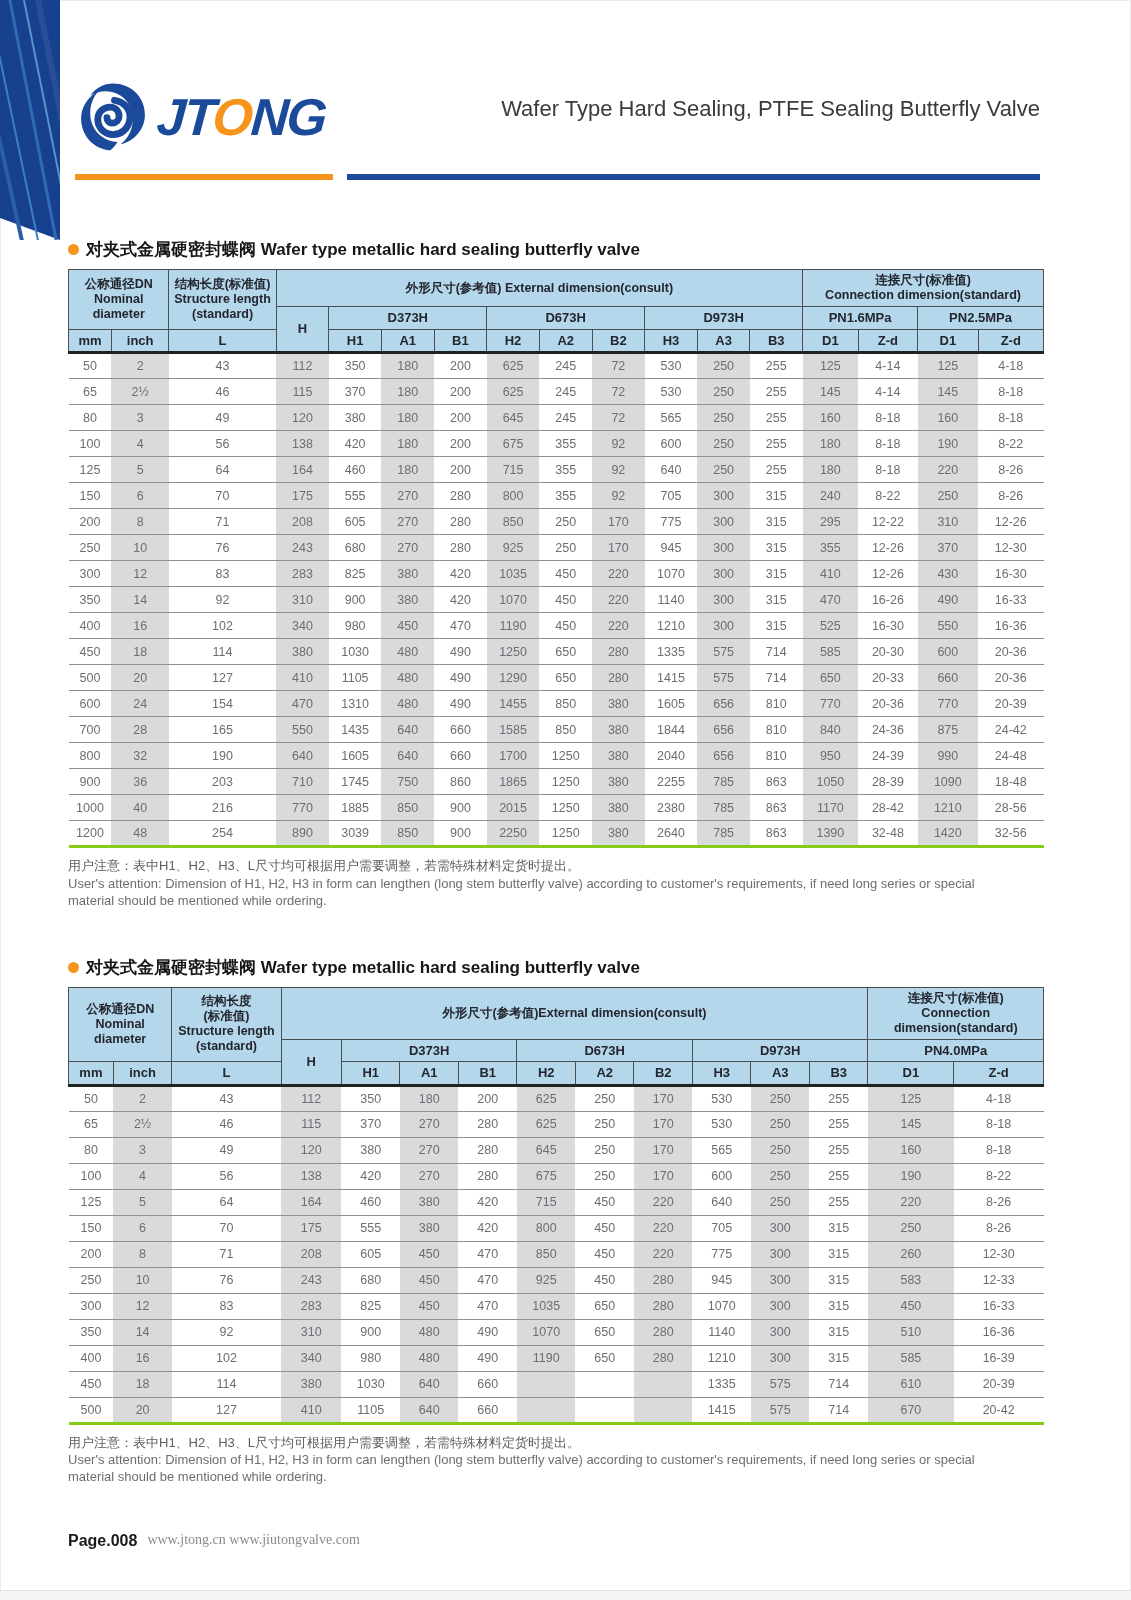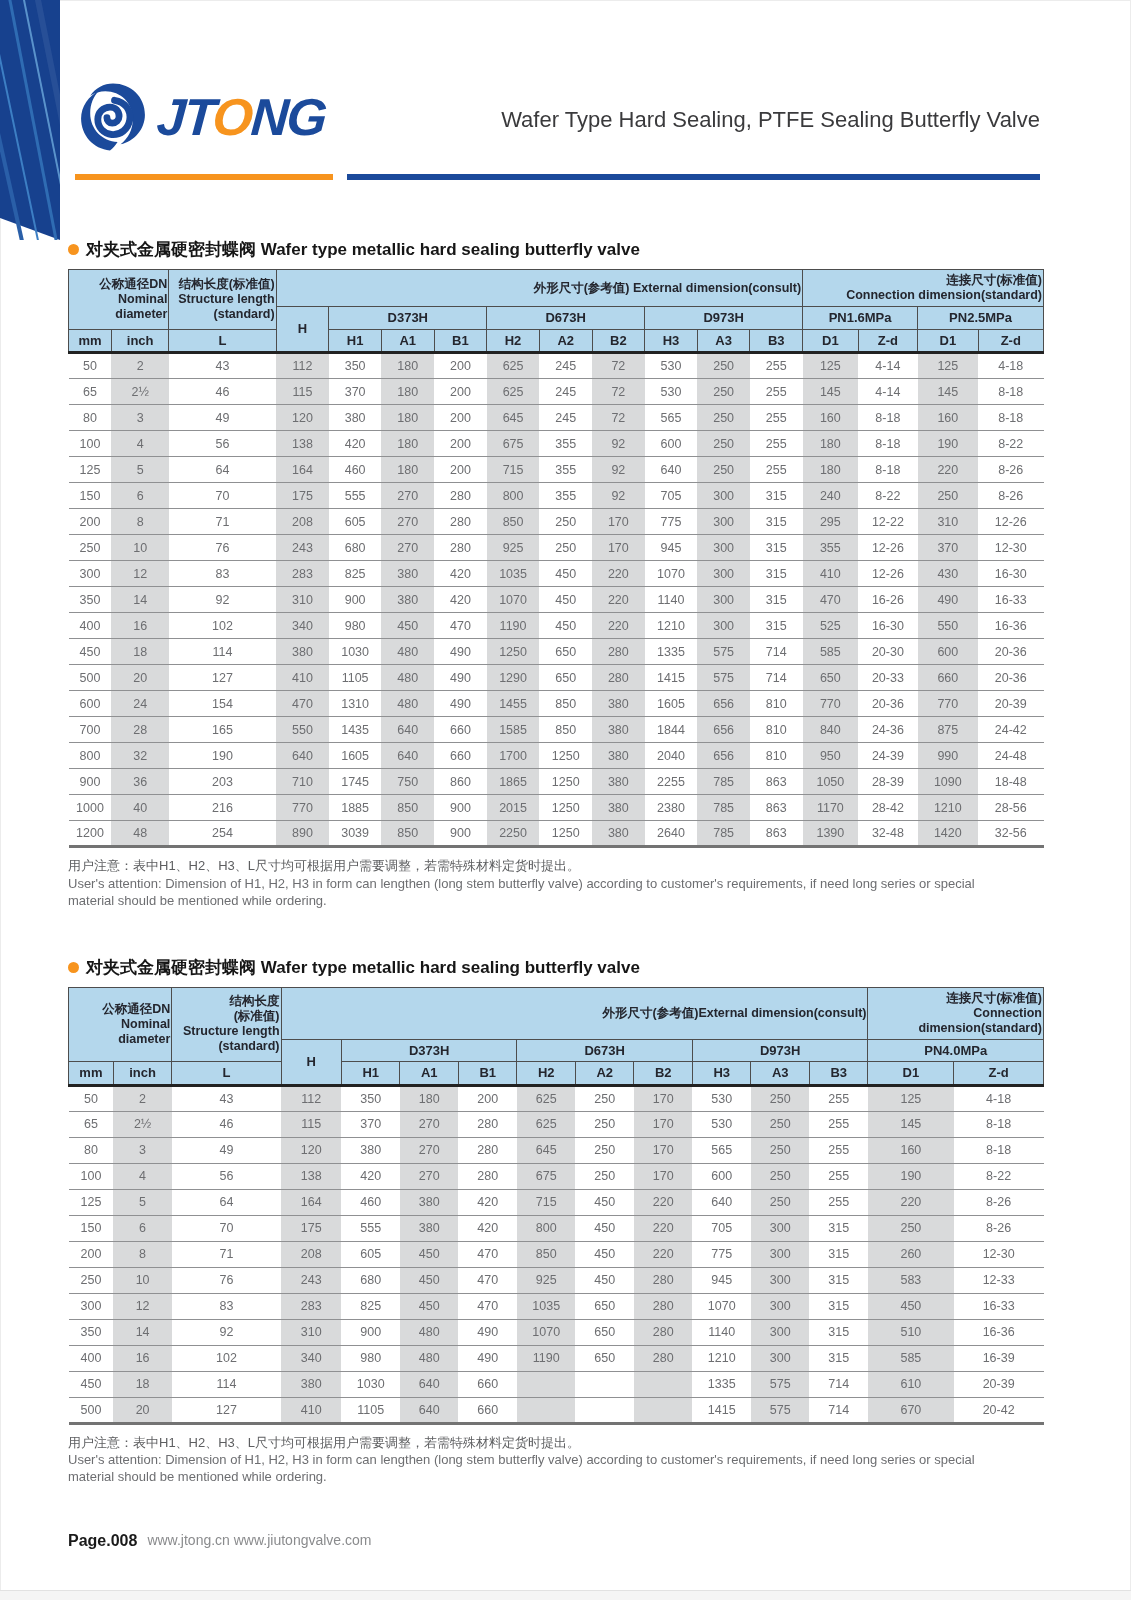--- a/index.html
+++ b/index.html
@@ -12,52 +12,52 @@
   .corner-band { position:absolute; top:0; left:0; }
 
   
   .header { position:absolute; top:78px; left:75px; width:965px; display:flex; justify-content:space-between; align-items:flex-start; }
   .logo { display:flex; align-items:center; gap:6px; }
   .logo-icon { width:76px; height:78px; }
   .logo-text { font-size:52px; font-weight:800; font-style:italic; letter-spacing:-2px; color:#1b4a9b; transform:skewX(-4deg); line-height:1; }
   .logo-text .o { color:#f7941e; }
   .titles { text-align:right; padding-top:10px; }
   .title-zh { font-size:27px; font-weight:700; color:#1d1d1f; letter-spacing:1px; }
-  .title-en { font-size:22px; color:#3a3a3c; margin-top:19px; }
+  .title-en { font-size:22px; color:#3a3a3c; margin-top:8px; }
   .rule { position:absolute; top:174px; left:75px; width:965px; display:flex; }
   .rule .orange { width:258px; height:6px; background:#f7941e; }
   .rule .gap { width:14px; }
   .rule .blue { flex:1; height:6px; background:#1b4a9b; }
 
   
   .content { position:absolute; top:238px; left:68px; width:976px; }
   .section-title { display:flex; align-items:center; gap:7px; margin-bottom:8px; }
   .bullet { width:11px; height:11px; border-radius:50%; background:#f7941e; flex:0 0 auto; }
   .section-title .txt { font-size:17px; font-weight:700; color:#161616; }
   .section2 { margin-top:46px; }
 
   table { border-collapse:collapse; width:976px; table-layout:fixed; }
   thead th { background:#b4d7ec; border:1px solid #4d4d4d; color:#24262e; font-weight:700;
              text-align:center; vertical-align:middle; white-space:pre-line; line-height:1.2; padding:3px 1px; }
-  thead tr.r1 th { font-size:12.5px;text-align:right; }
+  thead tr.r1 th { font-size:12.5px; }
   thead tr.r2 th { font-size:13px; }
   thead tr.r3 th { font-size:13px; }
   thead tr.r3 th, thead th.hcol { border-bottom:3px solid #222; }
   tbody td { text-align:center; color:#6d6e71; font-size:12.5px; height:26px; padding:1px 1px;
              border-bottom:1px solid #8f9092; }
   tbody td:nth-child(even) { background:#d9dadb; }
-  tbody tr:last-child td { border-bottom:3px solid #737373; }
+  tbody tr:last-child td { border-bottom:3px solid #84cc16; }
   .note { margin-top:9px; max-width:912px; }
   .note .zh { font-size:13px; color:#5d5e60; line-height:1.35; }
   .note .en { font-size:13px; color:#6d6e71; line-height:1.3; margin-top:1px; }
 
   
   .footer { position:absolute; top:1532px; left:68px; display:flex; align-items:flex-start; gap:10px; }
   .footer .pg { font-size:16px; font-weight:800; color:#1a1a1a; }
-  .footer .urls { font-size:14px; color:#8a8b8d; }
+  .footer .urls { font-size:14px; color:#8a8b8d;font-family:Liberation Serif, serif; }
 </style>
 </head>
 <body>
 
 <div class="page">
 
   <svg class="corner-band" width="60" height="240" viewBox="0 0 60 240">
     <polygon points="0,0 60,0 60,240 0,218" fill="#17418e"></polygon>
     <line x1="8" y1="-10" x2="58" y2="250" stroke="#2f6cb3" stroke-width="3"></line>
     <line x1="-6" y1="30" x2="40" y2="250" stroke="#3d7fc4" stroke-width="2"></line>

